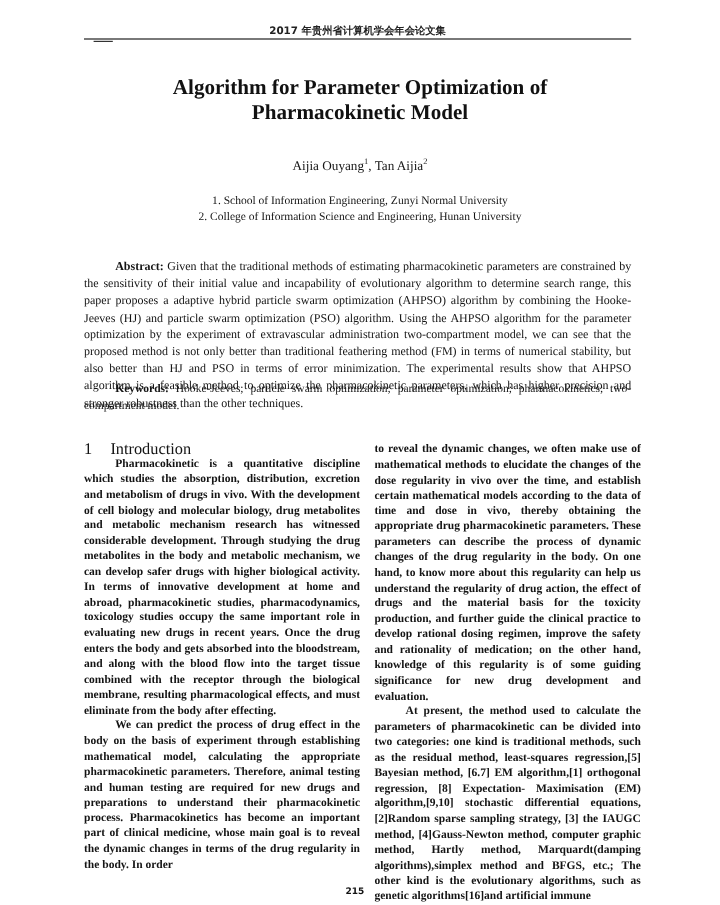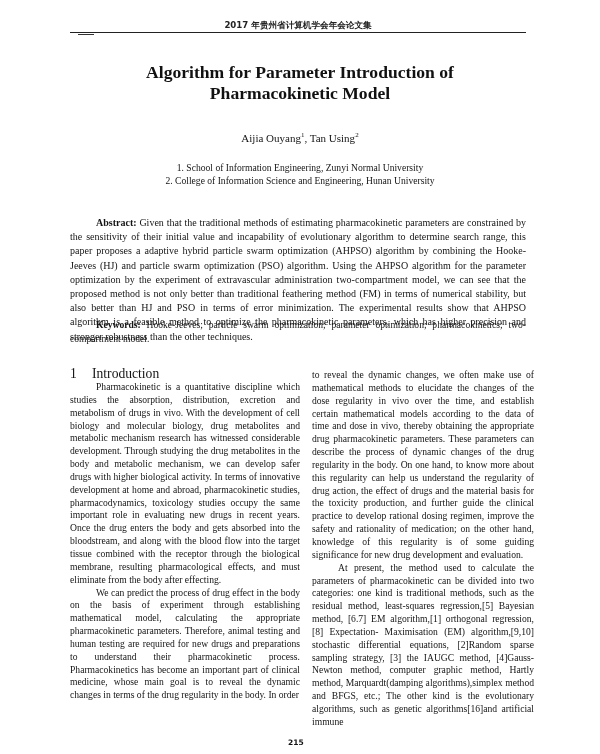--- a/index.html
+++ b/index.html
@@ -9,43 +9,43 @@
   .header-mark { position: absolute; left: 78px; top: 33.5px; width: 16px; height: 1px; background: #333; }
   .title { position: absolute; left: 100px; top: 62px; width: 400px; text-align: center; font-weight: bold; font-size: 17.6px; line-height: 21px; color: #111; }
   .authors { position: absolute; left: 100px; top: 131px; width: 400px; text-align: center; font-size: 11px; }
   .authors sup { font-size: 7px; }
   .affil { position: absolute; left: 80px; width: 440px; text-align: center; font-size: 9.6px; }
   .abstract { position: absolute; left: 70px; top: 216px; width: 456px; font-size: 10px; line-height: 14.2px; text-align: justify; text-indent: 26px; }
   .keywords { position: absolute; left: 70px; top: 318px; width: 456px; font-size: 9.6px; line-height: 14.2px; text-align: justify; text-indent: 26px; }
   .bold { font-weight: bold; }
   .sec-title { position: absolute; left: 70px; top: 366px; font-weight: normal; font-size: 13.6px; }
   .sec-title .num { display: inline-block; width: 22px; }
-  .col { position: absolute; font-size: 9.6px; line-height: 12.85px; text-align: justify; }
+  .col { position: absolute; font-size: 9.6px; line-height: 12.85px; text-align: justify; font-weight: bold; }
   .col-left { left: 70px; top: 381px; width: 230px; }
   .col-right { left: 312px; top: 369px; width: 222px; }
   .col p { margin: 0; }
   .col p.indent { text-indent: 26px; }
   .page-num { position: absolute; left: 288px; top: 738px; font-family: "DejaVu Sans", sans-serif; font-size: 7.5px; font-weight: bold; }
 </style>
 </head>
 <body>
 
 <div>
   <div class="header">2017 年贵州省计算机学会年会论文集</div>
   <div class="header-rule"></div>
   <div class="header-mark"></div>
 </div>
 
 <div class="title">
-  <div>Algorithm for Parameter Introduction of</div>
+  <div>Algorithm for Parameter Optimization of</div>
   <div>Pharmacokinetic Model</div>
 </div>
 
 <div class="authors">
-  <span>Aijia Ouyang</span><sup>1</sup><span>, </span><span>Tan Using</span><sup>2</sup>
+  <span>Aijia Ouyang</span><sup>1</sup><span>, </span><span>Tan Aijia</span><sup>2</sup>
 </div>
 
 <div class="affil" style="top:162px;">1. School of Information Engineering, Zunyi Normal University</div>
 <div class="affil" style="top:175px;">2. College of Information Science and Engineering, Hunan University</div>
 
 <div class="abstract"><span class="bold">Abstract:</span> <span>Given that the traditional methods of estimating pharmacokinetic parameters are constrained by the sensitivity of their initial value and incapability of evolutionary algorithm to determine search range, this paper proposes a adaptive hybrid particle swarm optimization (AHPSO) algorithm by combining the Hooke-Jeeves (HJ) and particle swarm optimization (PSO) algorithm. Using the AHPSO algorithm for the parameter optimization by the experiment of extravascular administration two-compartment model, we can see that the proposed method is not only better than traditional feathering method (FM) in terms of numerical stability, but also better than HJ and PSO in terms of error minimization. The experimental results show that AHPSO algorithm is a feasible method to optimize the pharmacokinetic parameters, which has higher precision and stronger robustness than the other techniques.</span></div>
 
 <div class="keywords"><span class="bold">Keywords:</span> <span>Hooke-Jeeves; particle swarm optimization; parameter optimization; pharmacokinetics; two-compartment model.</span></div>
 
 <div class="sec-title"><span class="num">1</span><span>Introduction</span></div>

